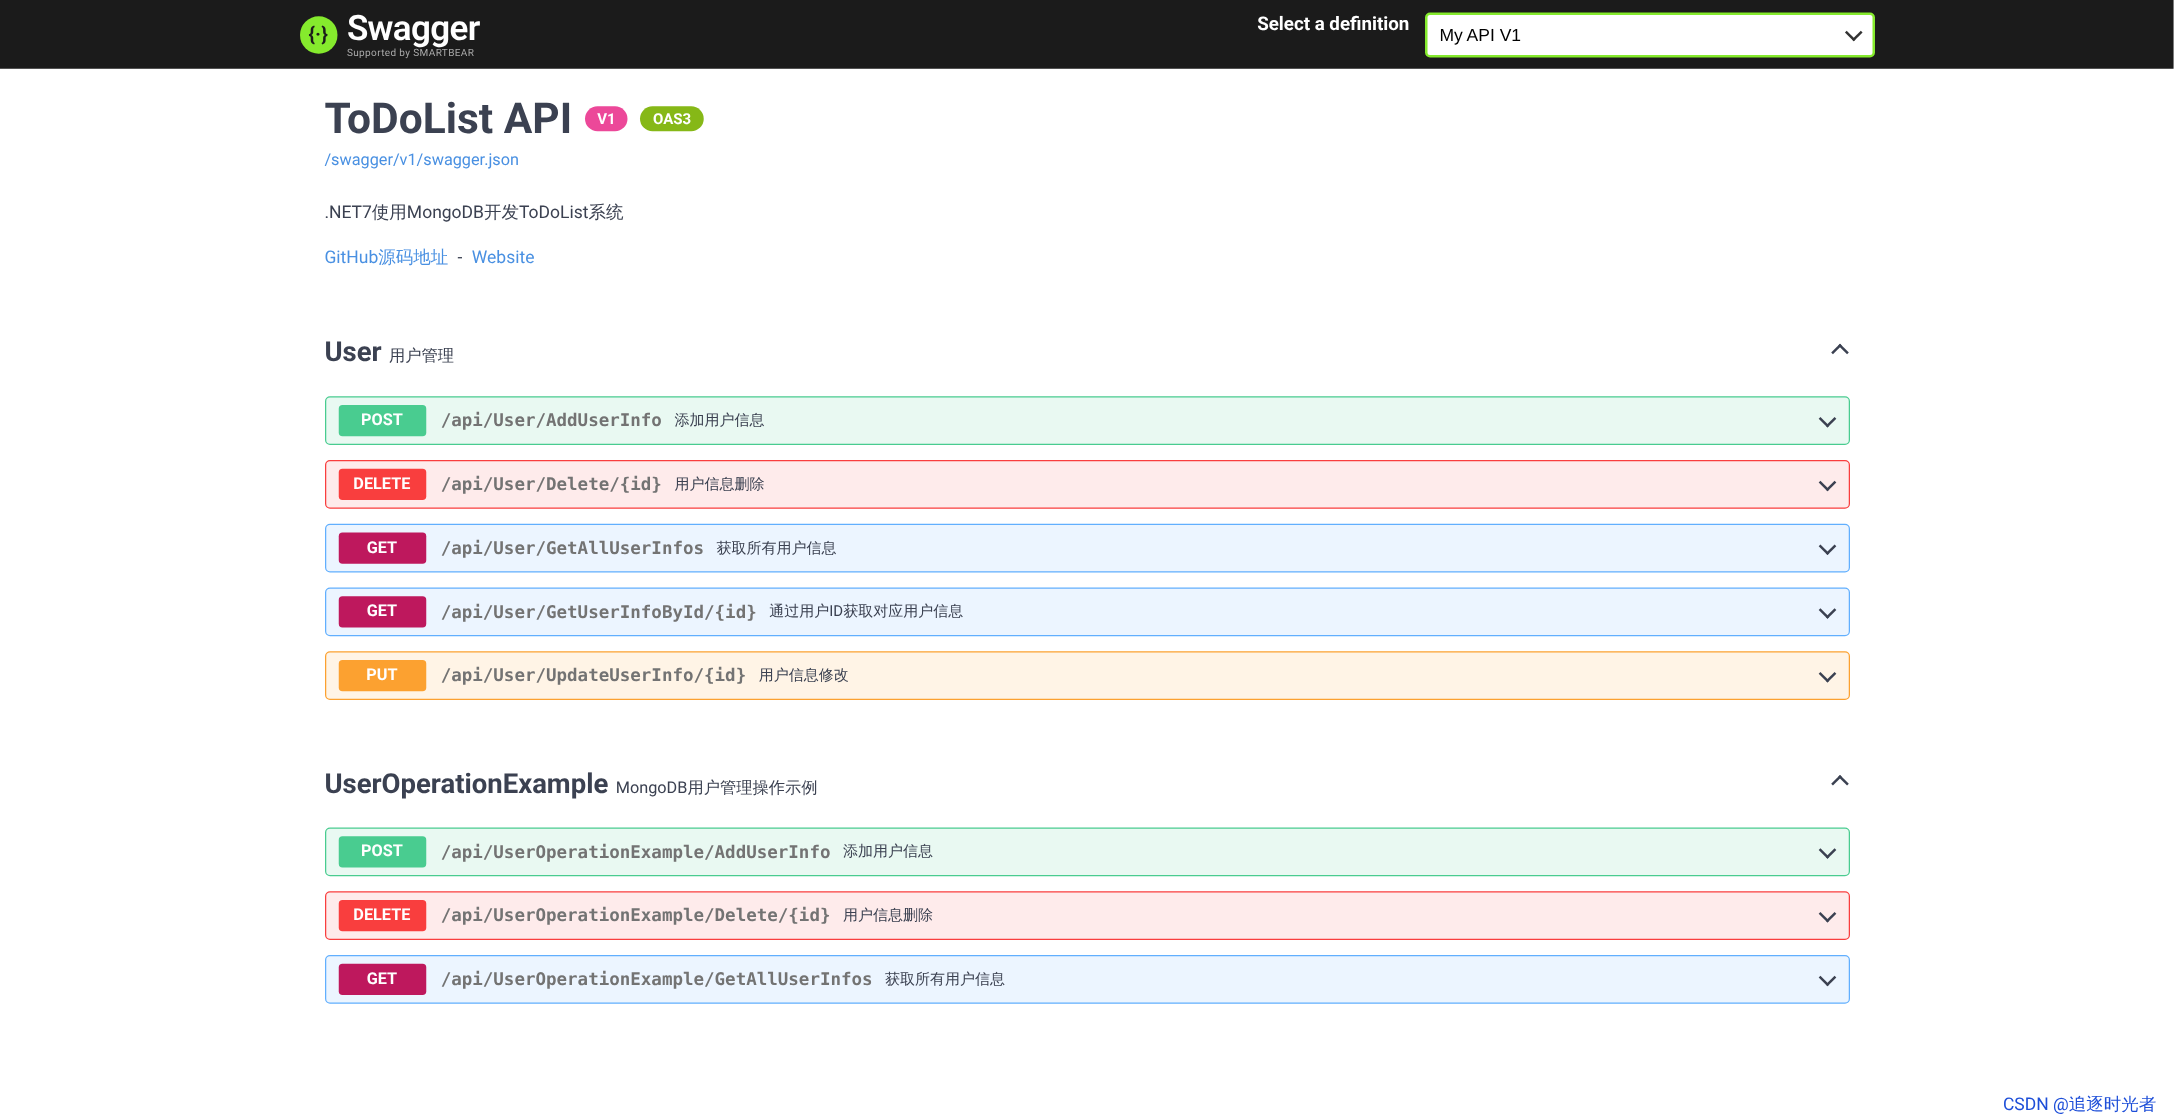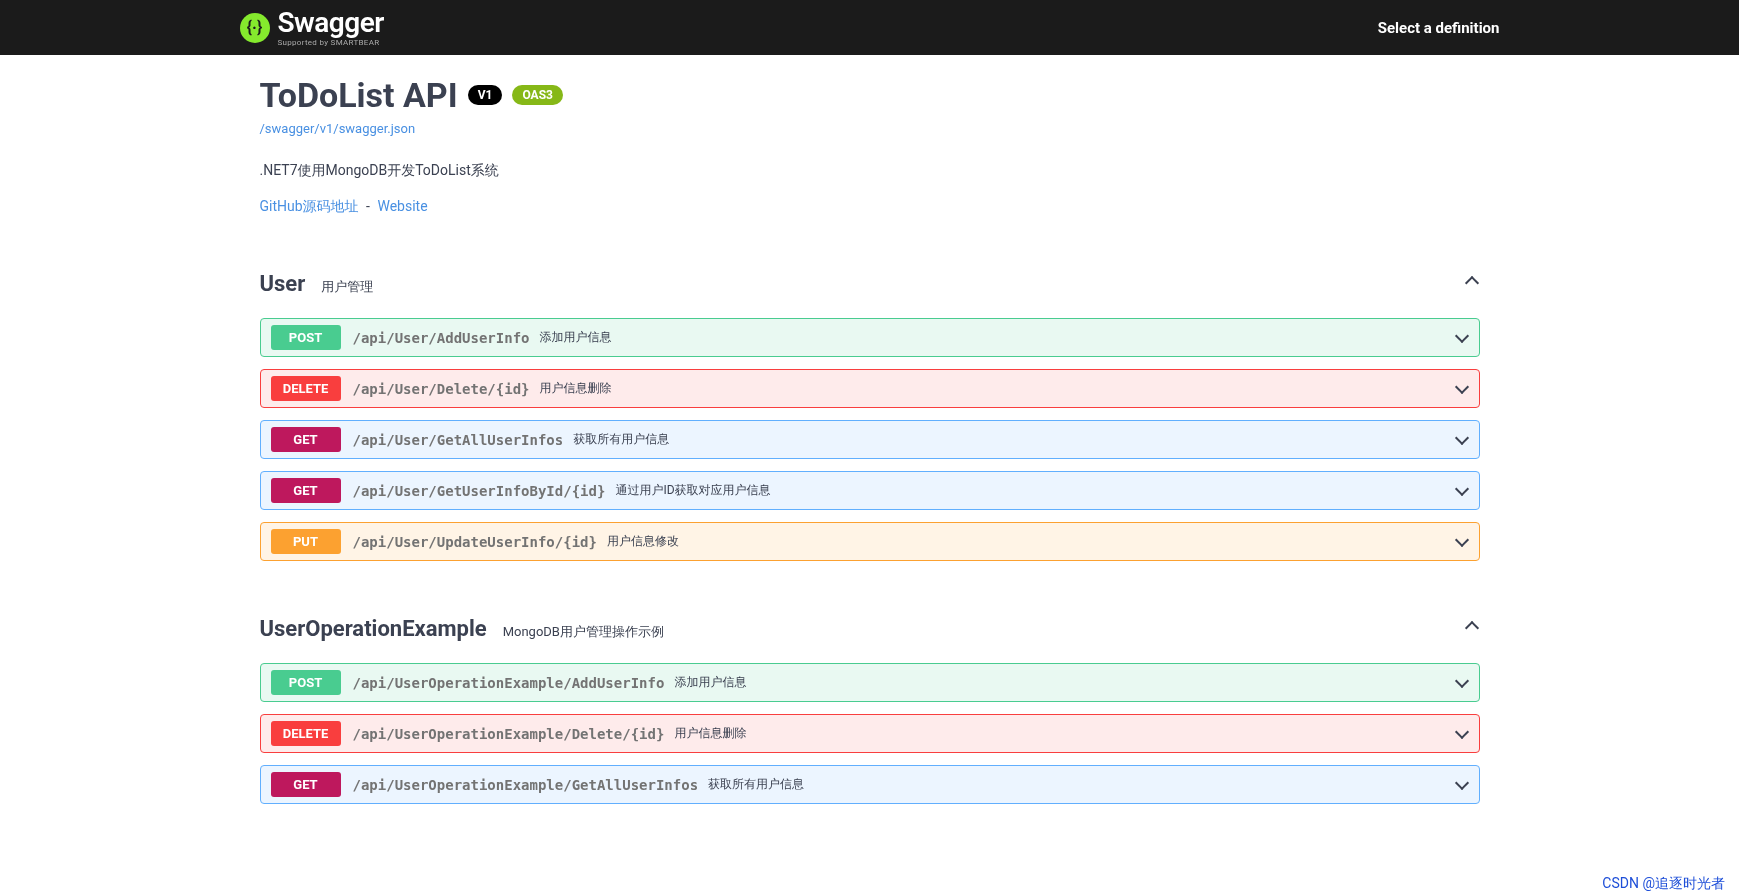--- a/index.html
+++ b/index.html
@@ -13,30 +13,30 @@
   .brand-sub { color: #aaa; font-size: 8px; margin-top:2px; letter-spacing:0.3px;}
   .definition-area { display:flex; align-items:flex-start; gap:12px; }
   .definition-label { color:#fff; font-size:15px; font-weight:700; }
   .definition-select { background:#fff; border:2px solid #85ea2d; border-radius:4px; padding:6px 10px; font-size:14px; min-width:360px; height:36px; appearance:none; -webkit-appearance:none; background-image:none; position:relative; }
   .select-wrap { position:relative; }
   .select-wrap::after { content:""; position:absolute; right:12px; top:50%; width:8px; height:8px; border-right:2px solid #333; border-bottom:2px solid #333; transform: translateY(-70%) rotate(45deg); pointer-events:none;}
   .main { max-width: 1260px; margin: 0 auto; padding: 20px 20px 60px; }
   .title-row { display:flex; align-items:center; gap:10px; flex-wrap:wrap; }
   h1.api-title { font-size: 34px; font-weight: 700; color:#3b4151; }
   .badge { display:inline-block; border-radius: 20px; font-size:12px; font-weight:700; padding:3px 10px; color:#fff; vertical-align: middle; }
-  .badge-version { background:#000000; }
+  .badge-version { background:#ec4899; }
   .badge-oas { background:#86b817; }
   .spec-link { color:#4990e2; font-size:13px; margin-top:6px; display:inline-block; text-decoration:none; }
   .description { margin-top:25px; font-size:14px; color:#3b4151; }
   .ext-links { margin-top:18px; font-size:14px; }
   .ext-links a, .ext-link-item { color:#4990e2; text-decoration:none;text-align:right; }
   .ext-sep { color:#3b4151; margin:0 4px; }
   .tag-section { margin-top:55px; }
   .tag-header { display:flex; align-items:center; justify-content:space-between; cursor:pointer; padding-bottom:8px; }
-  .tag-left { display:flex; align-items:baseline; gap:16px;justify-content:space-between; }
+  .tag-left { display:flex; align-items:baseline; gap:6px;justify-content:space-between; }
   .tag-name { font-size:22px; font-weight:700; color:#3b4151; }
   .tag-desc { font-size:13px; color:#3b4151; }
   .chevron { width:16px; height:16px; position:relative; }
   .chevron::before { content:""; position:absolute; left:3px; top:2px; width:8px; height:8px; border-right:2px solid #3b4151; border-bottom:2px solid #3b4151; transform: rotate(-135deg); }
   .ops { margin-top:14px; display:flex; flex-direction:column; gap:12px; }
   .op { border:1px solid; border-radius:4px; display:flex; align-items:center; padding:6px 10px; cursor:pointer; position:relative; }
   .op .method { font-size:13px; font-weight:700; color:#fff; text-align:center; border-radius:3px; padding:5px 0; min-width:70px; }
   .op .path { font-family: "Consolas","Menlo",monospace; font-size:14px; font-weight:600; color:#737373; margin-left:12px; }
   .op .summary { font-size:12px; color:#3b4151; margin-left:10px; }
   .op .op-chevron { margin-left:auto; width:14px; height:14px; position:relative; }
@@ -58,20 +58,25 @@
   <div class="wrapper">
     <div class="brand">
       <div class="brand-logo">{·}</div>
       <div class="brand-text">
         <span class="brand-name">Swagger</span>
         <span class="brand-sub">Supported by SMARTBEAR</span>
       </div>
     </div>
     <div class="definition-area">
       <span class="definition-label">Select a definition</span>
+      <div class="select-wrap">
+        <select class="definition-select">
+          <option>My API V1</option>
+        </select>
+      </div>
     </div>
   </div>
 </div>
 
 <div class="main">
   <div class="title-row">
     <h1 class="api-title">ToDoList API</h1>
     <span class="badge badge-version">V1</span>
     <span class="badge badge-oas">OAS3</span>
   </div>

